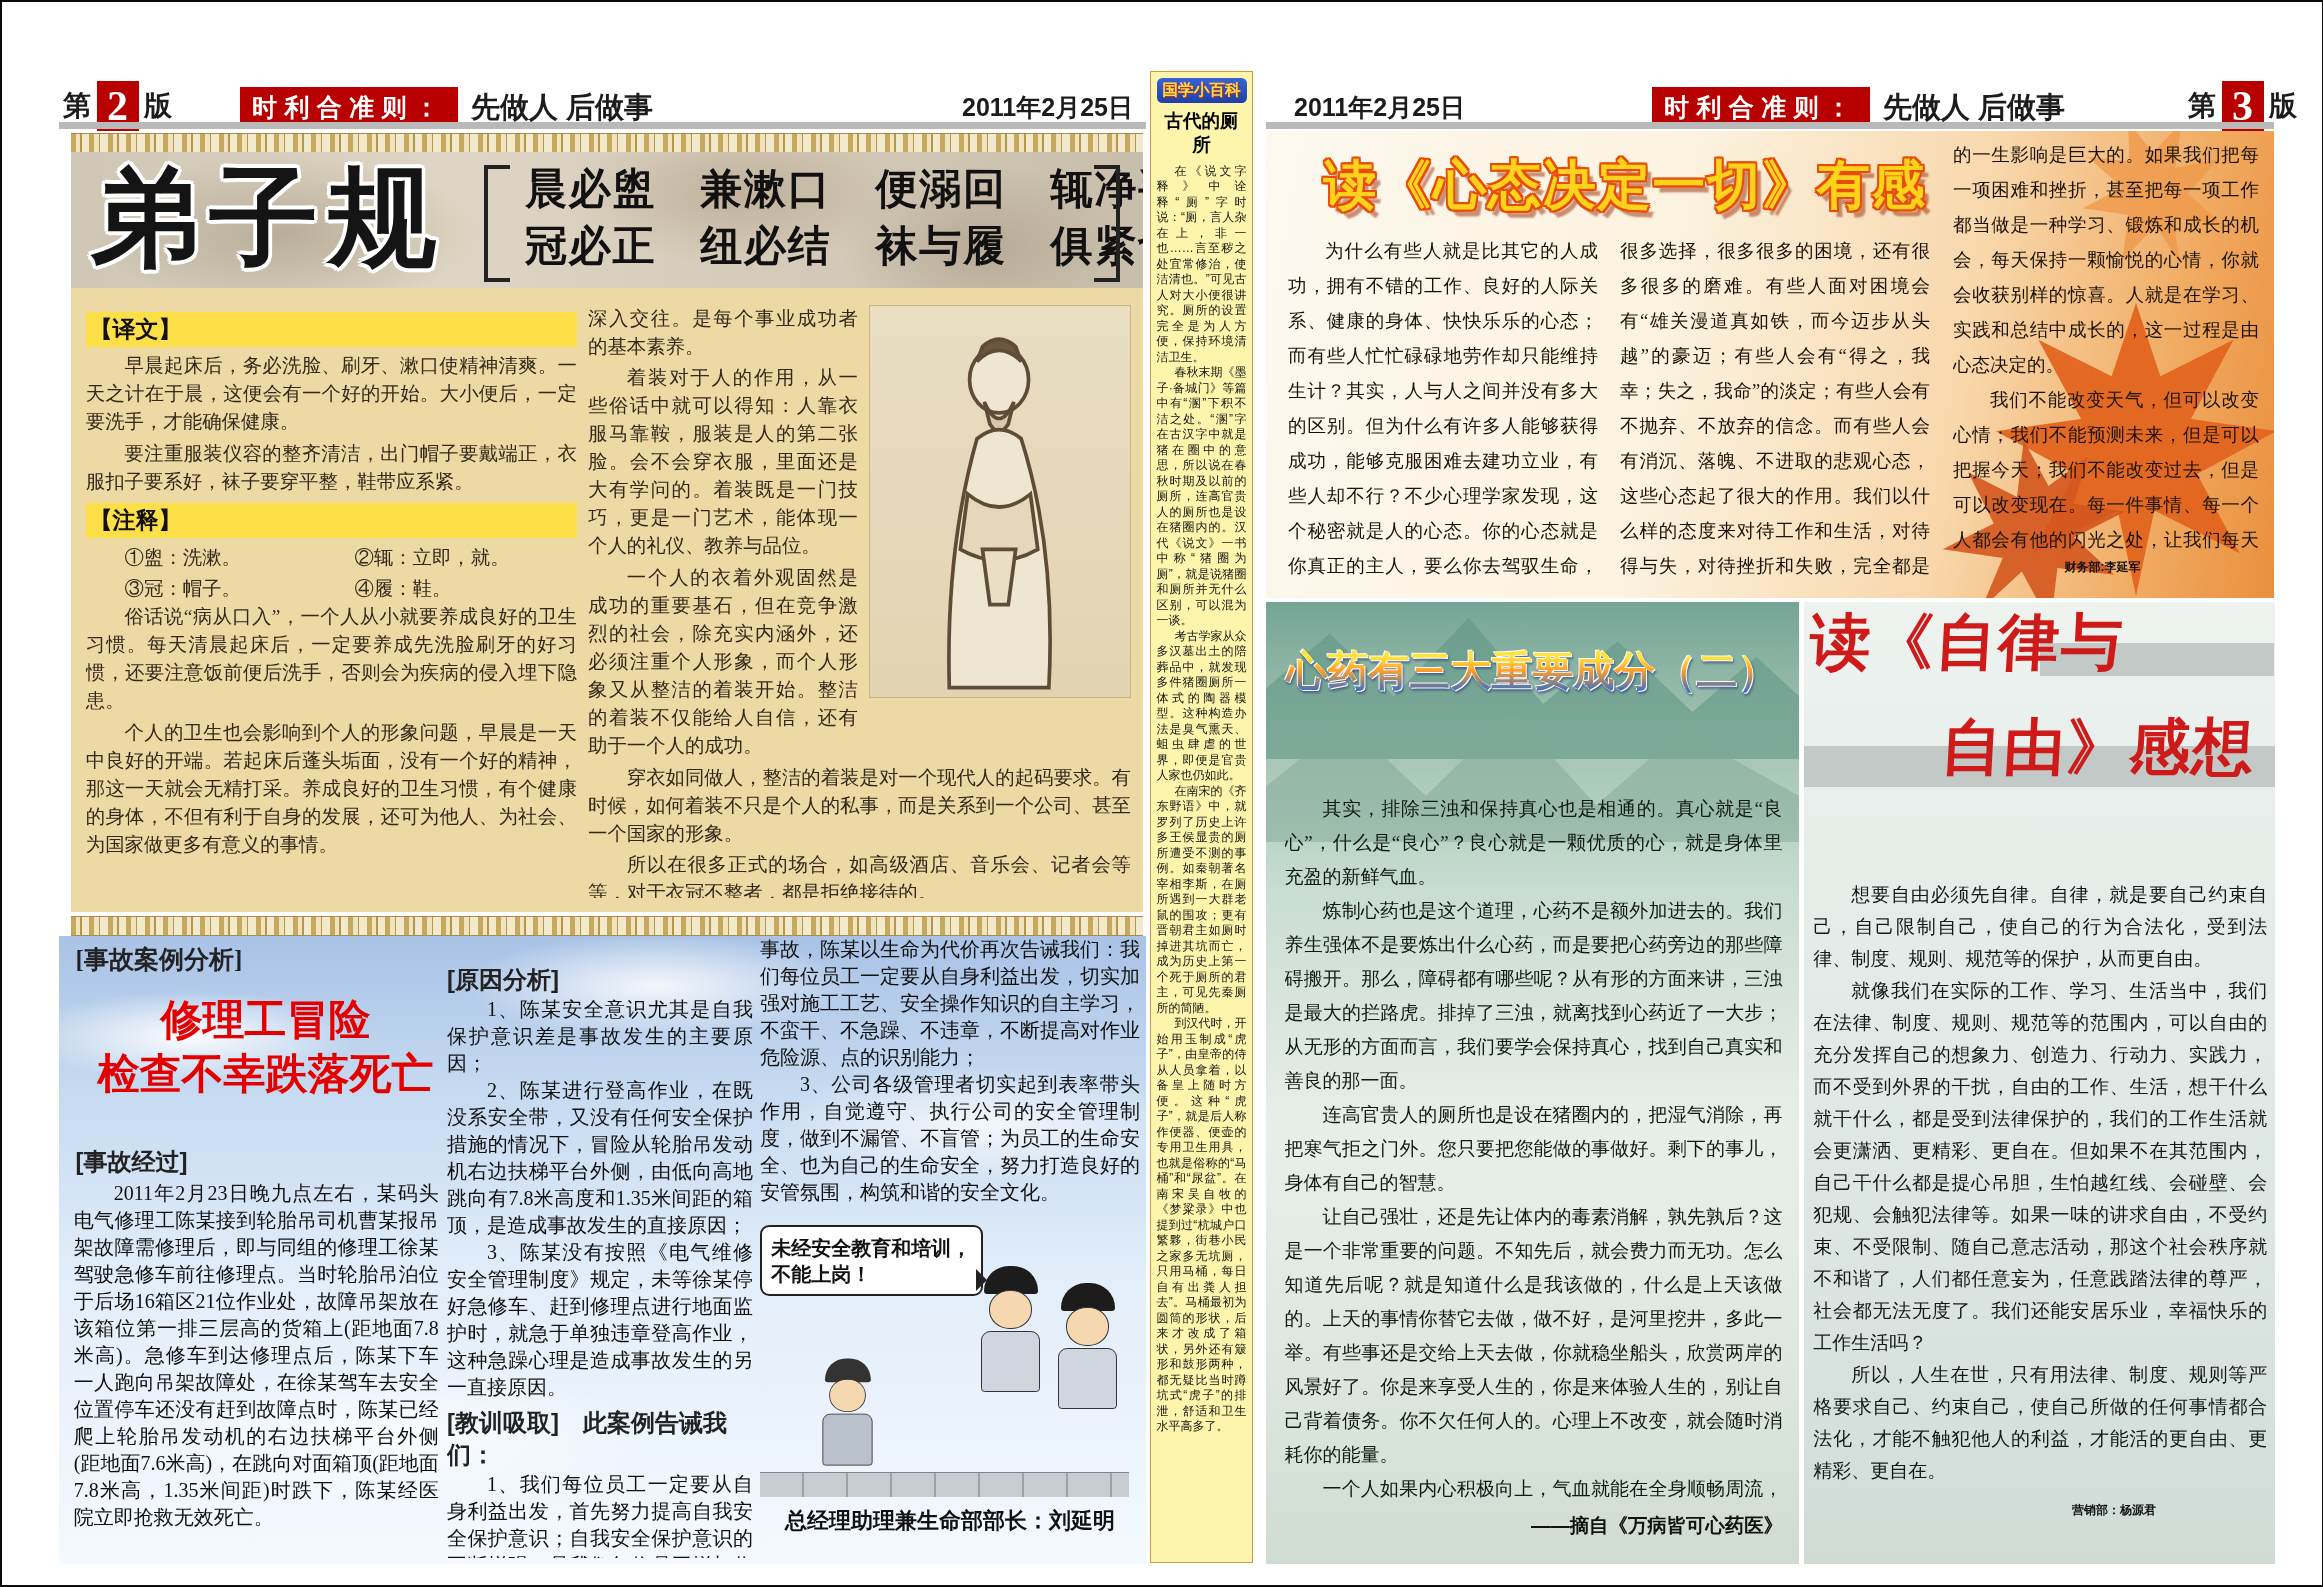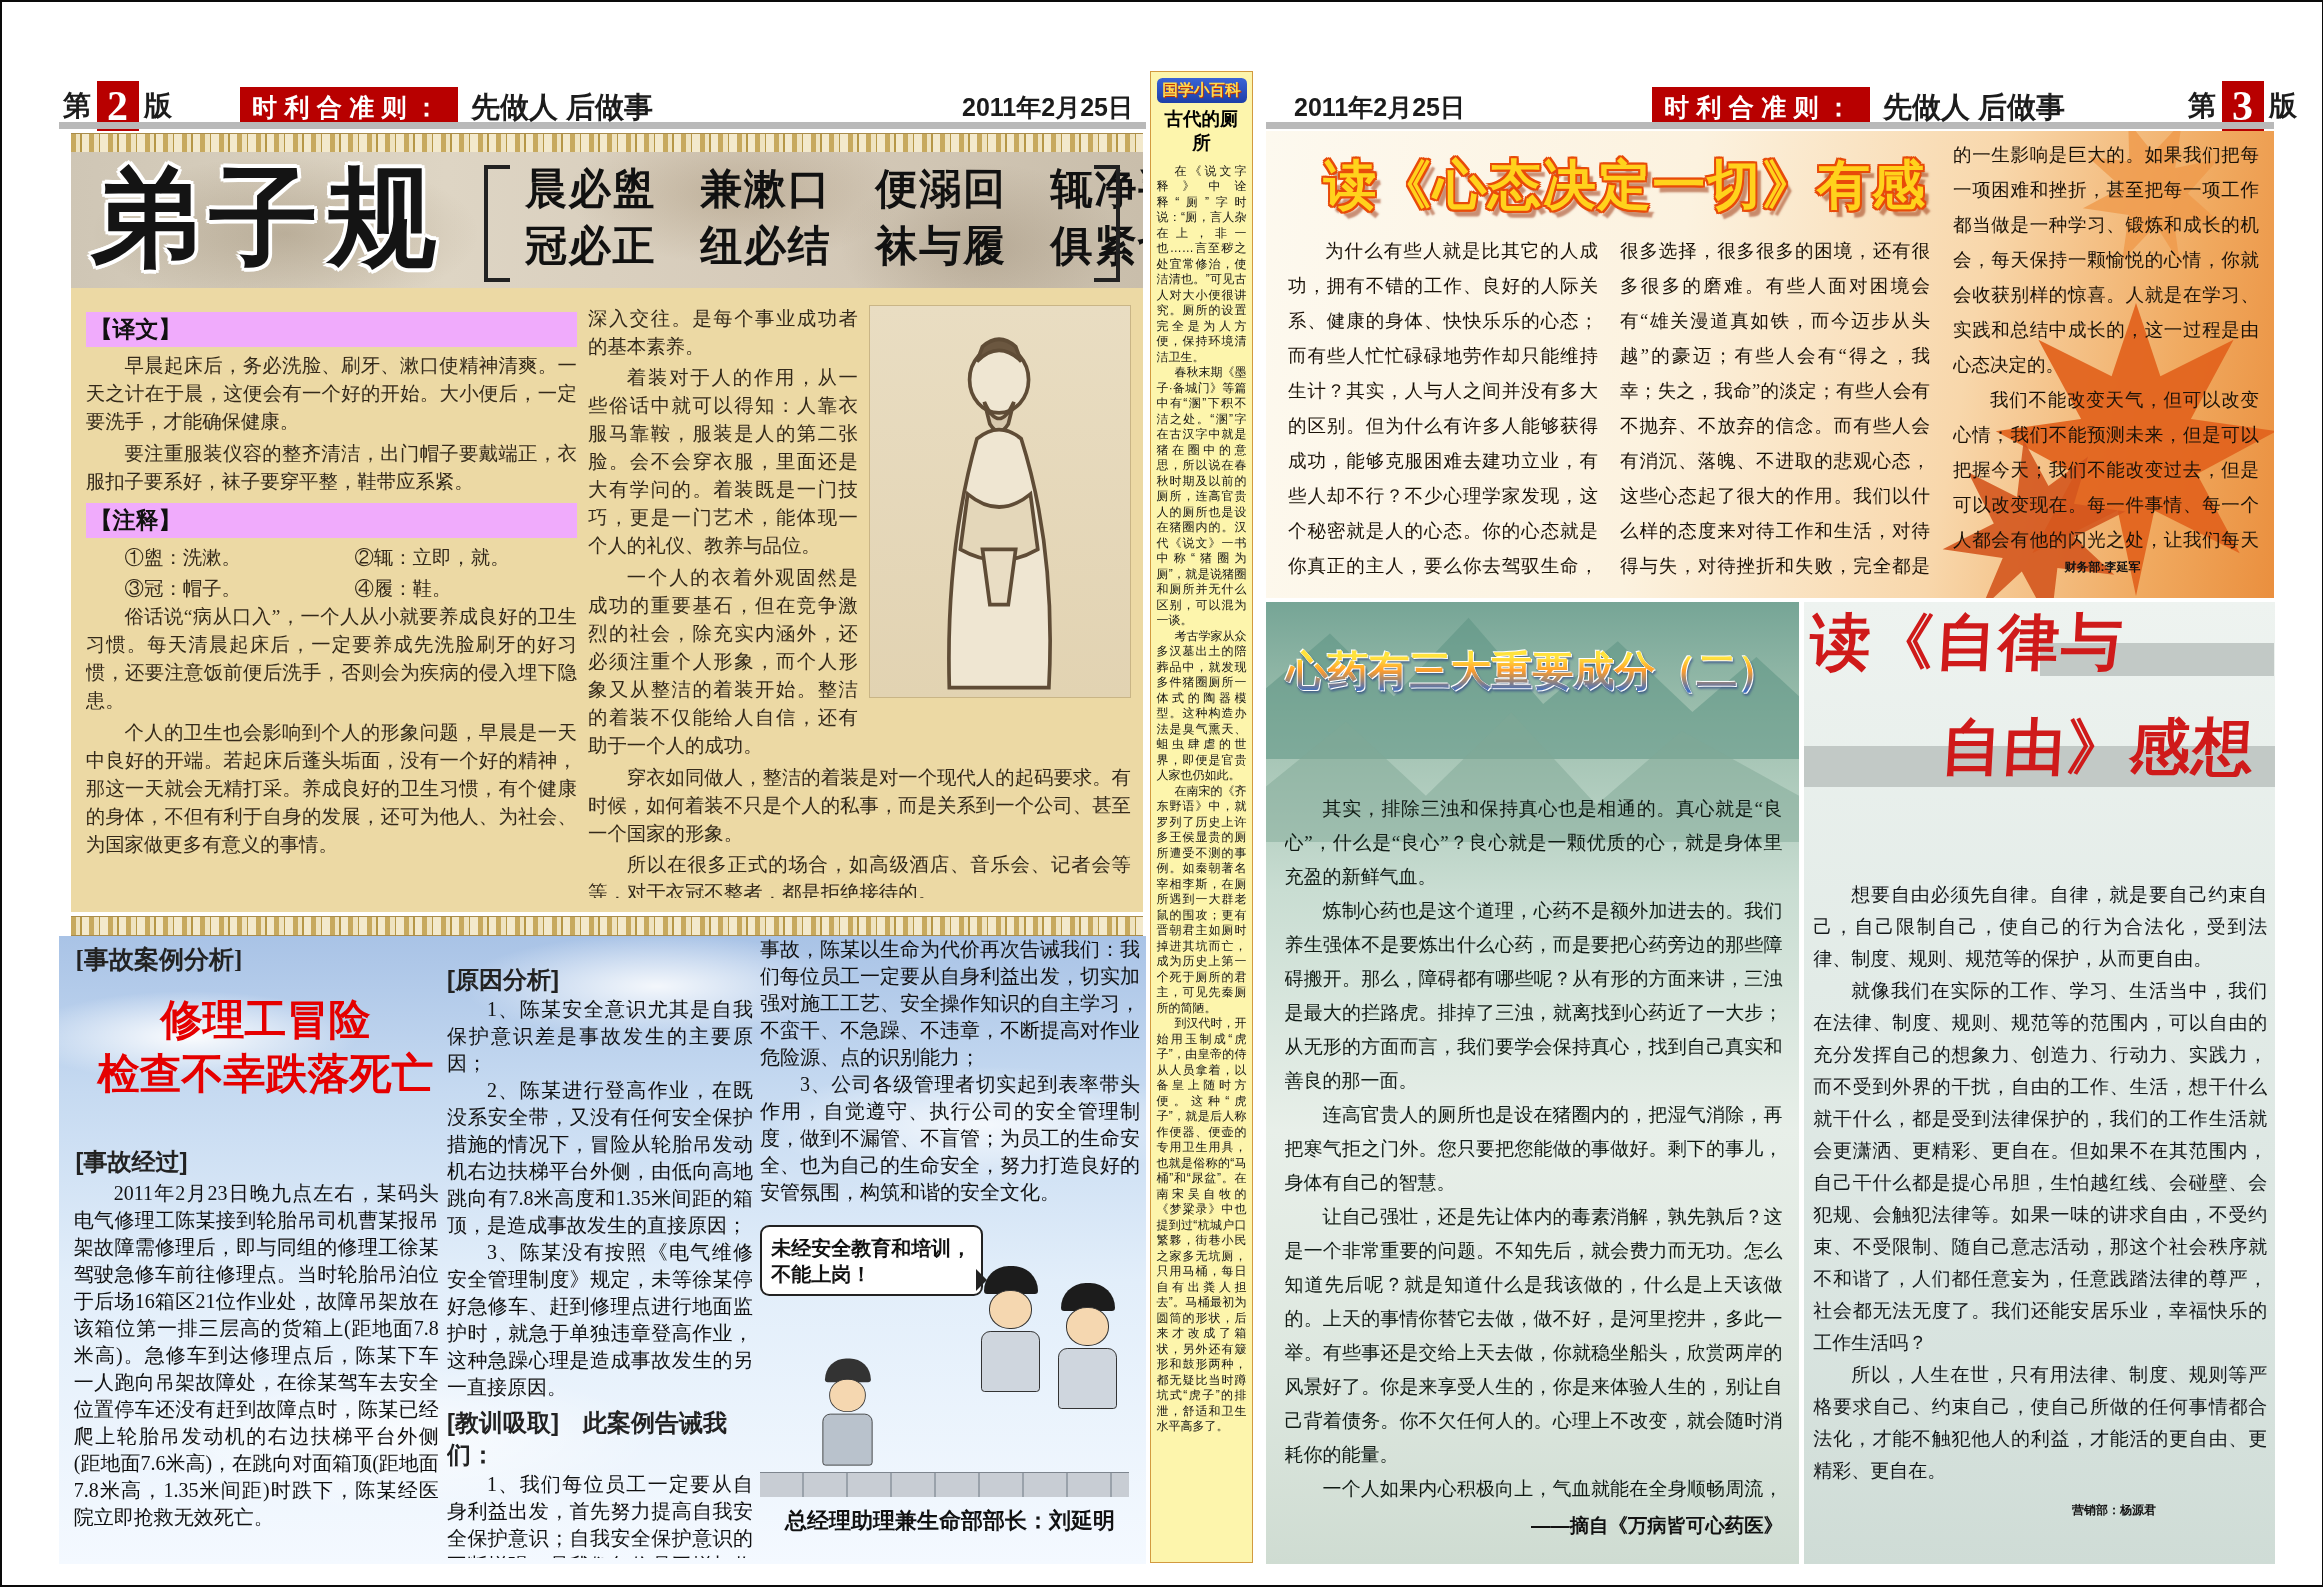--- a/index.html
+++ b/index.html
@@ -33,21 +33,21 @@
     text-shadow:3.7px 0 0 #fff,-3.7px 0 0 #fff,0 3.7px 0 #fff,0 -3.7px 0 #fff,2.8px 2.8px 0 #fff,-2.8px -2.8px 0 #fff,2.8px -2.8px 0 #fff,-2.8px 2.8px 0 #fff;}
   .dz-quote{font-size:42px;line-height:57px;font-weight:600;color:#111;letter-spacing:1.8px;white-space:pre;}
   .bk{width:22px;}
   .bk-open{border-left:4.6px solid #222;border-top:4.6px solid #222;border-bottom:4.6px solid #222;}
   .bk-close{border-right:4.6px solid #222;border-top:4.6px solid #222;border-bottom:4.6px solid #222;}
   
   .beige{background:#ecd9a4;overflow:hidden;}
   .bcol{position:absolute;top:16.6px;overflow:hidden;font-size:19.4px;line-height:28px;color:#33291a;text-align:justify;}
   .bcol p{margin:0 0 3.7px 0;text-indent:2em;}
   .bcol .noindent:first-child{text-indent:0;}
-  .sec-h{background:#f0abfc;color:#111;font-weight:bold;font-size:23px;line-height:33px;
+  .sec-h{background:#fde047;color:#111;font-weight:bold;font-size:23px;line-height:33px;
     font-family:"Liberation Sans",sans-serif;padding:0.9px 3.7px;margin:7.4px 0 5.5px 0;text-indent:0;}
   .notes{display:grid;grid-template-columns:1fr 1fr;column-gap:7.4px;row-gap:3.7px;padding-left:2em;}
   .notes span{font-size:19.4px;}
   .confucius{float:right;width:260px;height:391px;margin:0 0 9.2px 11px;
     background:linear-gradient(180deg,#e9ddc2,#e2d3b2);border:0.9px solid #c9b586;display:flex;align-items:flex-end;justify-content:center;}
   
   .accident{overflow:hidden;background:
     radial-gradient(ellipse 240px 65px at 12% 16%,rgba(255,255,255,.95),transparent 70%),
     radial-gradient(ellipse 277px 74px at 55% 8%,rgba(255,255,255,.85),transparent 70%),
     radial-gradient(ellipse 314px 83px at 85% 30%,rgba(255,255,255,.8),transparent 70%),
@@ -70,21 +70,21 @@
   .face{width:41px;height:37px;background:#f5d7b0;border:1.8px solid #333;border-radius:48%;margin:-3.7px auto 0;}
   .torso{width:57px;height:59px;background:#cfd6de;border:1.8px solid #333;border-radius:9.2px 9.2px 3.7px 3.7px;margin:1.8px auto 0;}
   .ground{position:absolute;left:0;bottom:0;width:100%;height:24px;
     background:repeating-linear-gradient(90deg,#c8cdd4 0 42px,#9aa2ab 42px 44px);border-top:1.8px solid #7d858e;}
   .byline{font-family:"Liberation Sans",sans-serif;font-weight:bold;font-size:22px;color:#111;}
   
   .strip{background:#fdf5ac;border:1.8px solid #d29a3f;box-sizing:border-box;padding:5.5px 5.5px;overflow:hidden;}
   .strip-badge{background:linear-gradient(180deg,#3a63d6,#1d3fa8);border-radius:5.5px;text-align:center;
     color:#ffd84d;font-family:"Liberation Sans",sans-serif;font-weight:900;font-size:15.7px;line-height:22px;
     text-shadow:0.9px 0.9px 0 #c03000;margin-bottom:5.5px;padding:1.8px 0;}
-  .strip-title{font-family:Liberation Mono, monospace;font-weight:900;font-size:18.5px;line-height:24px;
+  .strip-title{font-family:Liberation Serif, serif;font-weight:900;font-size:18.5px;line-height:24px;
     color:#000;text-align:center;margin:1.8px 0 7.4px 0;}
   .strip-body p{margin:0;font-family:"Liberation Sans",sans-serif;font-size:12px;line-height:15.5px;
     text-align:justify;text-indent:1.5em;color:#151515;}
   
   .art1{overflow:hidden;background:linear-gradient(100deg,#fdf9ef 0%,#fcf2df 40%,#f8d7ab 68%,#f0a95f 88%,#ea8f3e 100%);}
   .gold-title{font-family:"Liberation Sans",sans-serif;font-weight:900;font-size:53px;line-height:78px;
     text-align:center;color:#ffd21c;letter-spacing:1.8px;
     text-shadow:1.8px 0 #e84b0a,-1.8px 0 #e84b0a,0 1.8px #e84b0a,0 -1.8px #e84b0a,1.8px 1.8px #e84b0a,-1.8px -1.8px #e84b0a,
       1.8px -1.8px #e84b0a,-1.8px 1.8px #e84b0a,5.5px 6.5px 1.8px rgba(150,40,0,.5);}
   .p3col{position:absolute;overflow:hidden;font-size:18.5px;line-height:35px;text-align:justify;color:#1a1208;}

